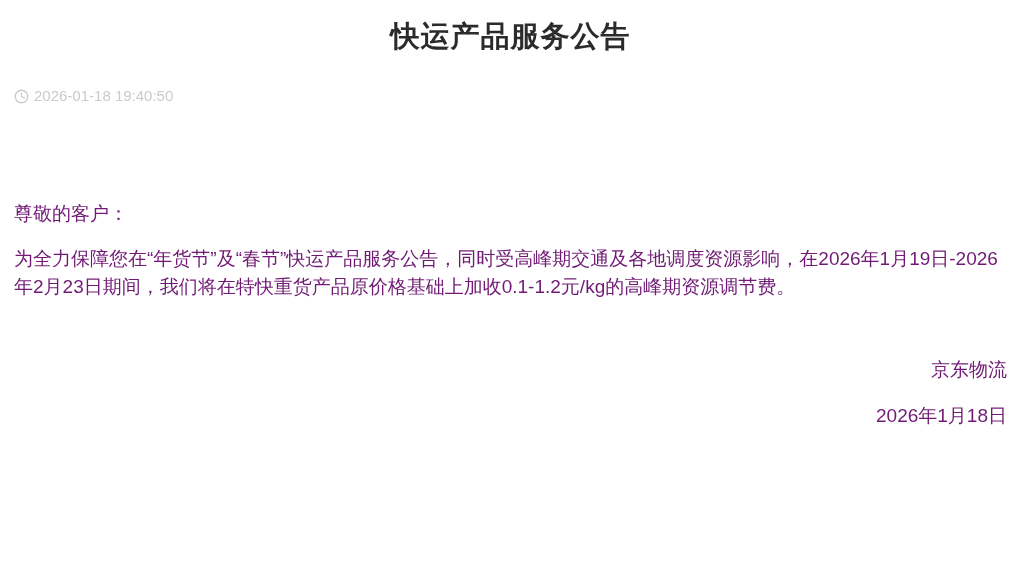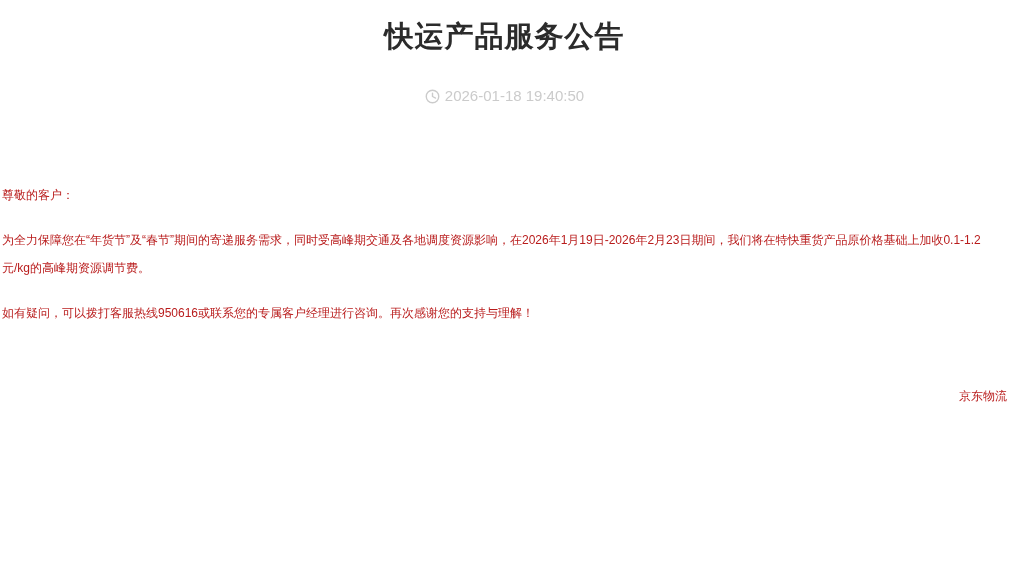--- a/index.html
+++ b/index.html
@@ -7,50 +7,49 @@
     width: 1015px;
     height: 588px;
     background: #ffffff;
     font-family: "Liberation Sans", "DejaVu Sans", sans-serif;
     overflow: hidden;
   }
   .page {
     width: 1015px;
     height: 588px;
     background: #ffffff;
-    padding: 16px 8px 0 2px;
+    padding: 16px 8px 0 14px;
   }
   .page-title {
     text-align: center;
     font-size: 29px;
     font-weight: 600;
     color: #2b2b2b;
     line-height: 40px;
     letter-spacing: 1px;
   }
   .timestamp {
     margin-top: 31px;
     display: flex;
     align-items: center;
-    justify-content: center;
     gap: 5px;
     color: #cbcbcb;
     font-size: 15px;
     line-height: 18px;
   }
   .clock-icon {
     display: inline-flex;
     width: 15px;
     height: 15px;
   }
   .clock-icon svg { display: block; }
   .content {
-    margin-top: 76px;
-    color: #b91c1c;
-    font-size: 12px;
+    margin-top: 95px;
+    color: #701a75;
+    font-size: 19px;
     line-height: 28px;
   }
   .content p {
     margin-bottom: 17px;
   }
   .sig {
     text-align: right;
     margin-bottom: 0 !important;
   }
   .sig-company { margin-top: 55px; }
@@ -70,22 +69,22 @@
         <path d="M12 6.5 V12 L17 14.5" fill="none" stroke="#cbcbcb" stroke-width="2.2" stroke-linecap="round" stroke-linejoin="round"></path>
       </svg>
     </span>
     <span>2026-01-18 19:40:50</span>
   </div>
 
   <div class="content">
     <p>尊敬的客户：</p>
 
 
-    <p>为全力保障您在“年货节”及“春节”期间的寄递服务需求，同时受高峰期交通及各地调度资源影响，在2026年1月19日-2026年2月23日期间，我们将在特快重货产品原价格基础上加收0.1-1.2元/kg的高峰期资源调节费。</p>
+    <p>为全力保障您在“年货节”及“春节”快运产品服务公告，同时受高峰期交通及各地调度资源影响，在2026年1月19日-2026年2月23日期间，我们将在特快重货产品原价格基础上加收0.1-1.2元/kg的高峰期资源调节费。</p>
 
 
-    <p>如有疑问，可以拨打客服热线950616或联系您的专属客户经理进行咨询。再次感谢您的支持与理解！</p>
 
     <p class="sig sig-company">京东物流</p>
 
+    <p class="sig sig-date">2026年1月18日</p>
   </div>
 
 </div>
 
 </body></html>

